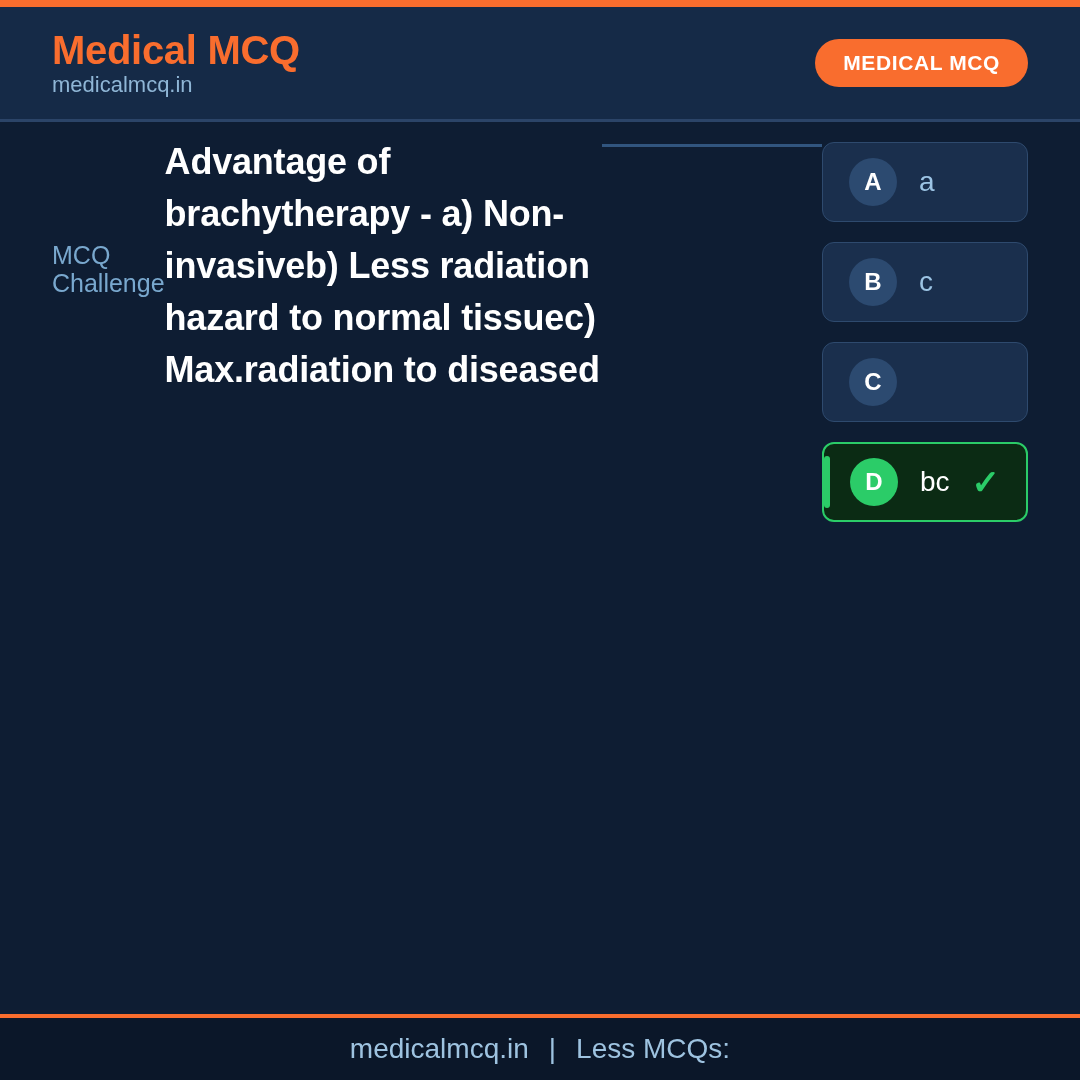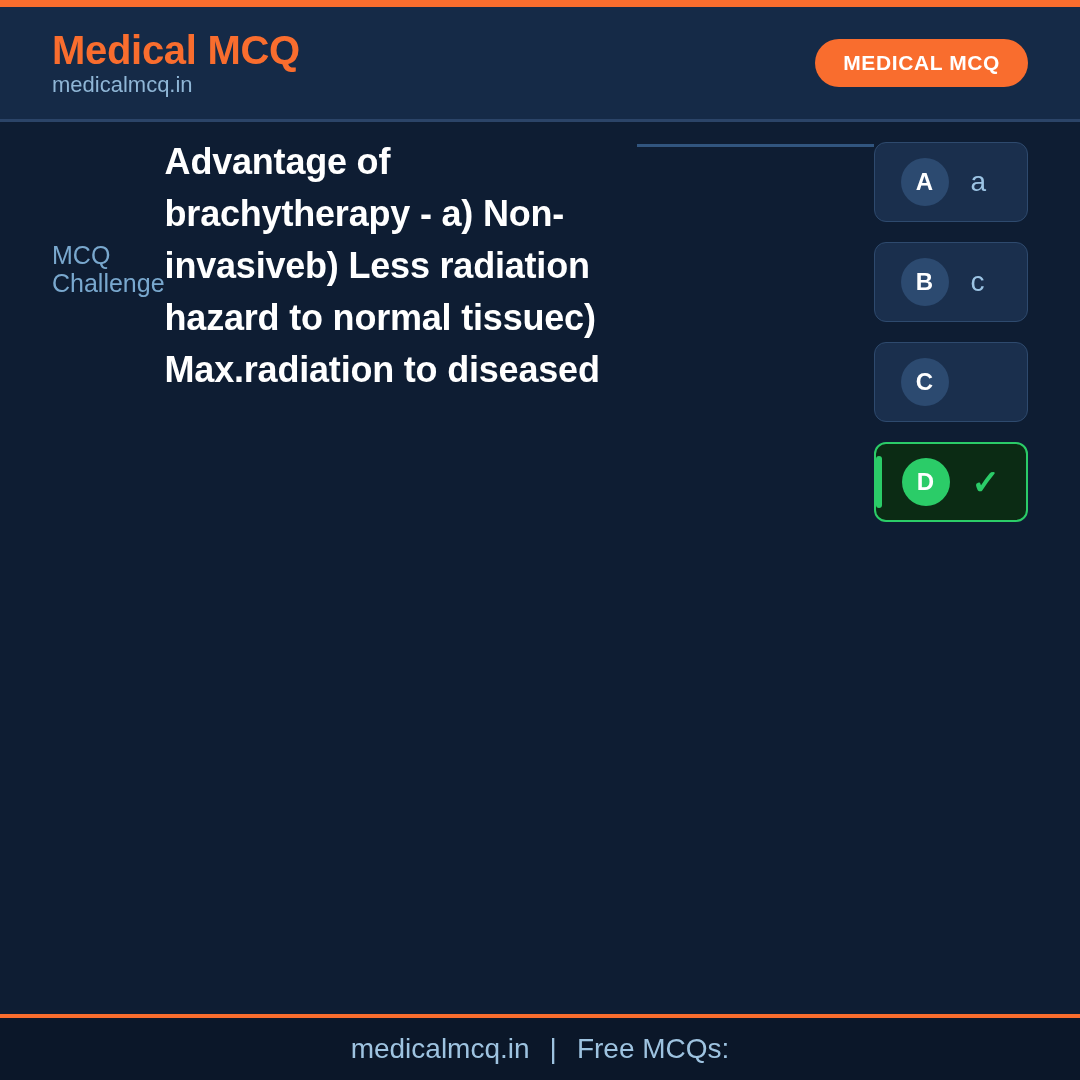--- a/index.html
+++ b/index.html
@@ -232,27 +232,28 @@
         <div class="opt-letter">B</div>
         <div class="opt-text">c</div>
       </div>
 
       <div class="option">
         <div class="opt-letter">C</div>
       </div>
 
       <div class="option correct">
         <div class="opt-letter">D</div>
+        <div class="opt-text">bc</div>
         <div class="opt-check">✓</div>
       </div>
 
     </div>
   </div>
 
   <div class="footer">
     <div class="footer-inner">
       <span>medicalmcq.in</span>
       <span class="footer-sep">|</span>
-      <span>Free MCQs:</span>
+      <span>Less MCQs:</span>
     </div>
   </div>
 
 </div>
 
 </body></html>

